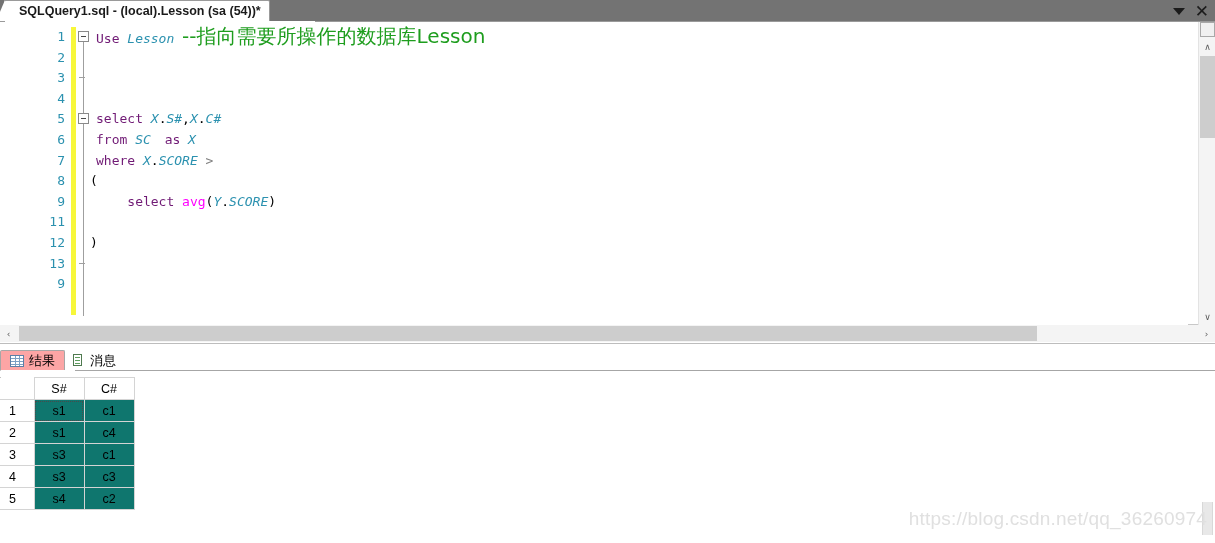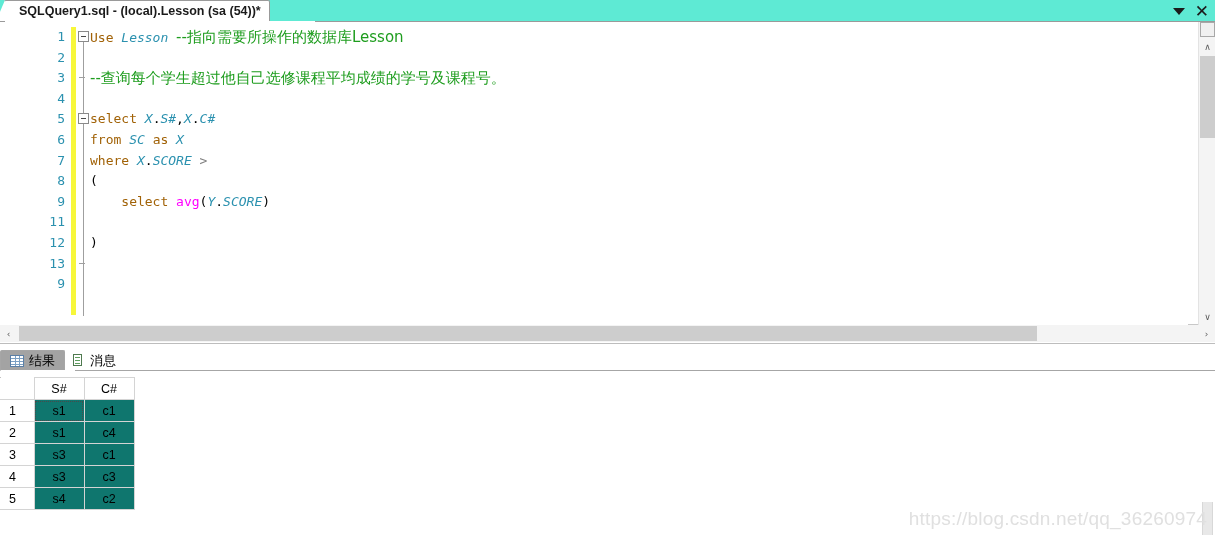--- a/index.html
+++ b/index.html
@@ -15,21 +15,21 @@
     color: #000000;
     overflow: hidden;
     position: relative;
   }
 
   
   #tabstrip {
     position: absolute;
     left: 0; top: 0;
     width: 1215px; height: 29px;
-    background: #5eead4;
+    background: #737373;
   }
   #tab-doc {
     position: absolute;
     left: 4px; top: 0;
     height: 21px;
     padding: 0 8px 0 14px;
     background: #ffffff;
     border: 1px solid #9a9a9a;
     border-bottom: none;
     box-sizing: border-box;
@@ -168,26 +168,26 @@
     width: 5px; height: 1px;
     background: #4a4a4a;
   }
   .fold-end {
     position: absolute;
     left: 79px;
     width: 6px; height: 1px;
     background: #9f9f9f;
   }
 
-  .kw      { color: #a16207; }
+  .kw      { color: #701a75; padding-left: 6px; }
   .plain   { color: #000000; }
   .type    { color: #2b91af; font-style: italic; }
   .fn      { color: #ff00ff; }
   .op      { color: #808080; }
-  .cmt-cn  { color: #1e9d1e; font-family: "DejaVu Sans", sans-serif; font-size: 15px; }
+  .cmt-cn  { color: #1e9d1e; font-family: "DejaVu Sans", sans-serif; font-size: 20px; }
 
   
   #vscroll {
     position: absolute;
     right: 0; top: 0;
     width: 17px; height: 303px;
     background: #f4f4f4;
     border-left: 1px solid #e3e3e3;
     box-sizing: border-box;
   }
@@ -273,21 +273,21 @@
     height: 21px;
     padding: 0 9px 0 8px;
     box-sizing: border-box;
     font-size: 13px;
     font-family: "DejaVu Sans", sans-serif;
     color: #000000;
     cursor: default;
     background: transparent;
   }
   .rtab.active {
-    background: #a3a3a3;
+    background: #fca5a5;
     border: 1px solid #a6a6a6;
     border-bottom: 1px solid #ffffff;
     border-top-left-radius: 2px;
     border-top-right-radius: 2px;
     padding-left: 9px;
   }
   #rtabs-underline {
     position: absolute;
     left: 0; top: 26px;
     width: 1215px; height: 1px;
@@ -437,21 +437,21 @@
 
 <div id="editor-wrap">
   <div id="editor-scroll">
     <div id="code-area">
       <div id="changebar"></div>
       <div id="outline-rail"></div>
 
     <div class="cline"><span class="lnum">1</span><span class="ctext"><span class="kw">Use</span> <span class="type">Lesson</span> <span class="cmt-cn">--指向需要所操作的数据库Lesson</span></span></div>
         <div class="fold-box" style="top: 9px;"></div>
         <div class="cline"><span class="lnum">2</span><span class="ctext"></span></div>
-        <div class="cline"><span class="lnum">3</span><span class="ctext"><span class="cmt-cn">--查询每个学生超过他自己选修课程平均成绩的学号及课程号。</span></span></div>
+        <div class="cline"><span class="lnum">3</span></div>
         <div class="fold-end" style="top: 55.2px;"></div>
         <div class="cline"><span class="lnum">4</span><span class="ctext"></span></div>
         <div class="cline"><span class="lnum">5</span><span class="ctext"><span class="kw">select</span> <span class="type">X</span><span class="plain">.</span><span class="type">S#</span><span class="plain">,</span><span class="type">X</span><span class="plain">.</span><span class="type">C#</span></span></div>
         <div class="fold-box" style="top: 91.4px;"></div>
         <div class="cline"><span class="lnum">6</span><span class="ctext"><span class="kw">from</span> <span class="type">SC</span> <span class="kw">as</span> <span class="type">X</span></span></div>
         <div class="cline"><span class="lnum">7</span><span class="ctext"><span class="kw">where</span> <span class="type">X</span><span class="plain">.</span><span class="type">SCORE</span> <span class="op">&gt;</span></span></div>
         <div class="cline"><span class="lnum">8</span><span class="ctext"><span class="plain">(</span></span></div>
         <div class="cline"><span class="lnum">9</span><span class="ctext">    <span class="kw">select</span> <span class="fn">avg</span><span class="plain">(</span><span class="type">Y</span><span class="plain">.</span><span class="type">SCORE</span><span class="plain">)</span></span></div>
         <div class="cline"><span class="lnum">11</span></div>
         <div class="cline"><span class="lnum">12</span><span class="ctext"><span class="plain">)</span></span></div>

